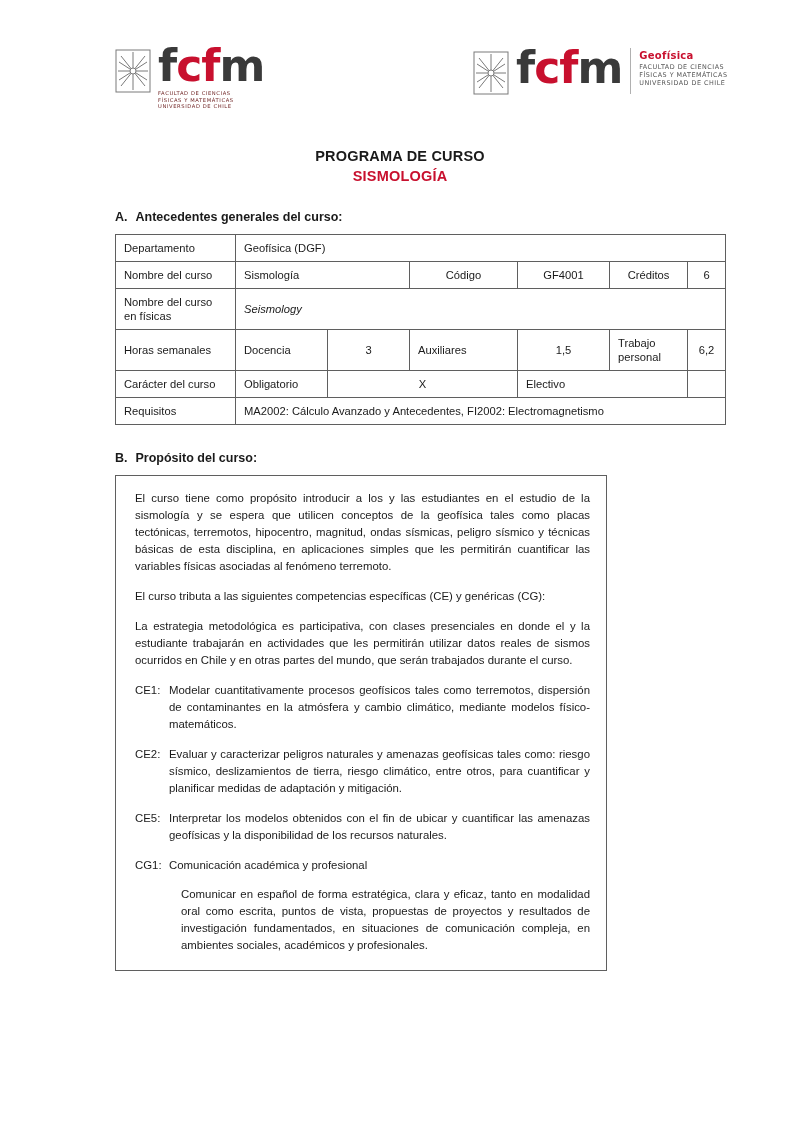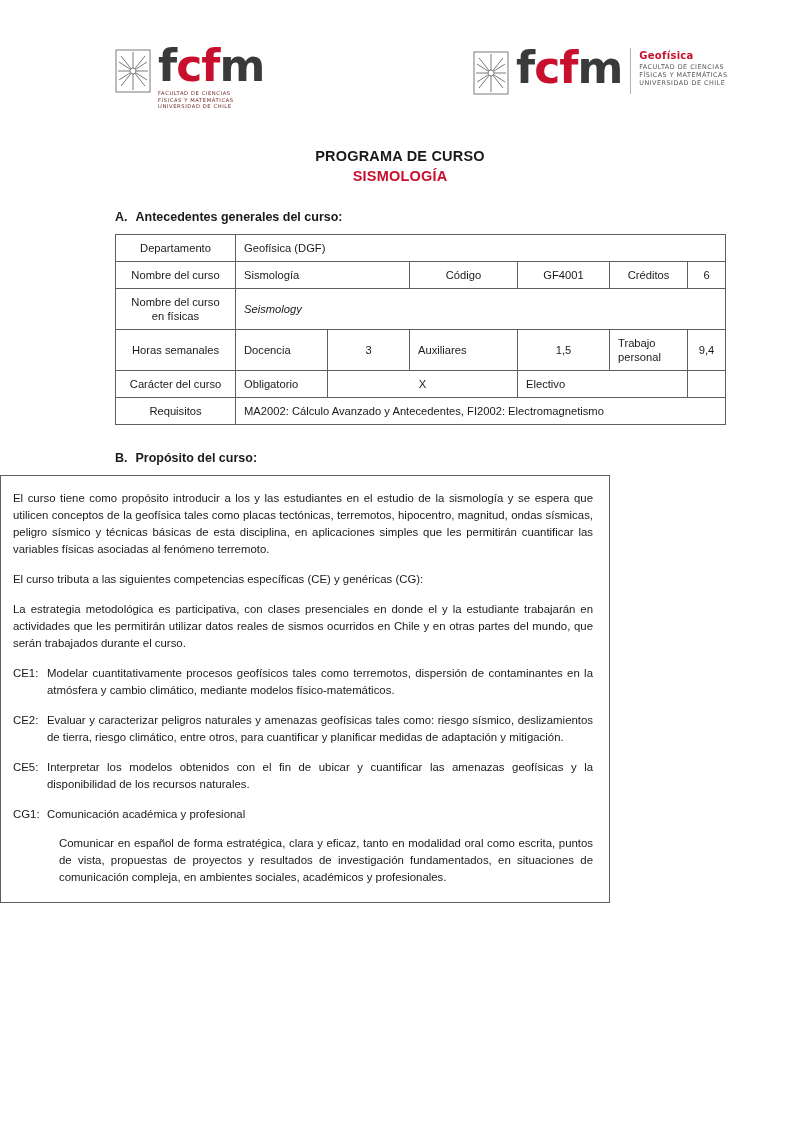--- a/index.html
+++ b/index.html
@@ -126,28 +126,29 @@
     table-layout: fixed;
   }
   table.info td {
     border: 1px solid #5f5f5f;
     padding: 6px 8px;
     vertical-align: middle;
     line-height: 14px;
   }
   .c-center { text-align: center; }
   .italic { font-style: italic; }
-  td.lbl { width: 120px; text-align: center; }
+  td.lbl { width: 120px; }
 
   
   .purpose-box {
-    width: 610px;
+    margin-left: 115px;
+    width: 492px;
     box-sizing: border-box;
     border: 1px solid #5f5f5f;
-    padding: 14px 16px 16px 12px;
+    padding: 14px 16px 16px 19px;
     font-size: 11.4px;
     line-height: 17px;
     text-align: justify;
   }
   .purpose-box p { margin: 0 0 13px 0; }
   .purpose-box p:last-child { margin-bottom: 0; }
   .comp {
     display: flex;
     margin-bottom: 13px;
   }
@@ -255,21 +256,21 @@
         <td class="lbl">Nombre del curso en físicas</td>
         <td colspan="6" class="italic">Seismology</td>
       </tr>
       <tr>
         <td class="lbl">Horas semanales</td>
         <td>Docencia</td>
         <td class="c-center">3</td>
         <td>Auxiliares</td>
         <td class="c-center">1,5</td>
         <td>Trabajo personal</td>
-        <td class="c-center">9,4</td>
+        <td class="c-center">6,2</td>
       </tr>
       <tr>
         <td class="lbl">Carácter del curso</td>
         <td>Obligatorio</td>
         <td colspan="2" class="c-center">X</td>
         <td colspan="2">Electivo</td>
         <td></td>
       </tr>
       <tr>
         <td class="lbl">Requisitos</td>

